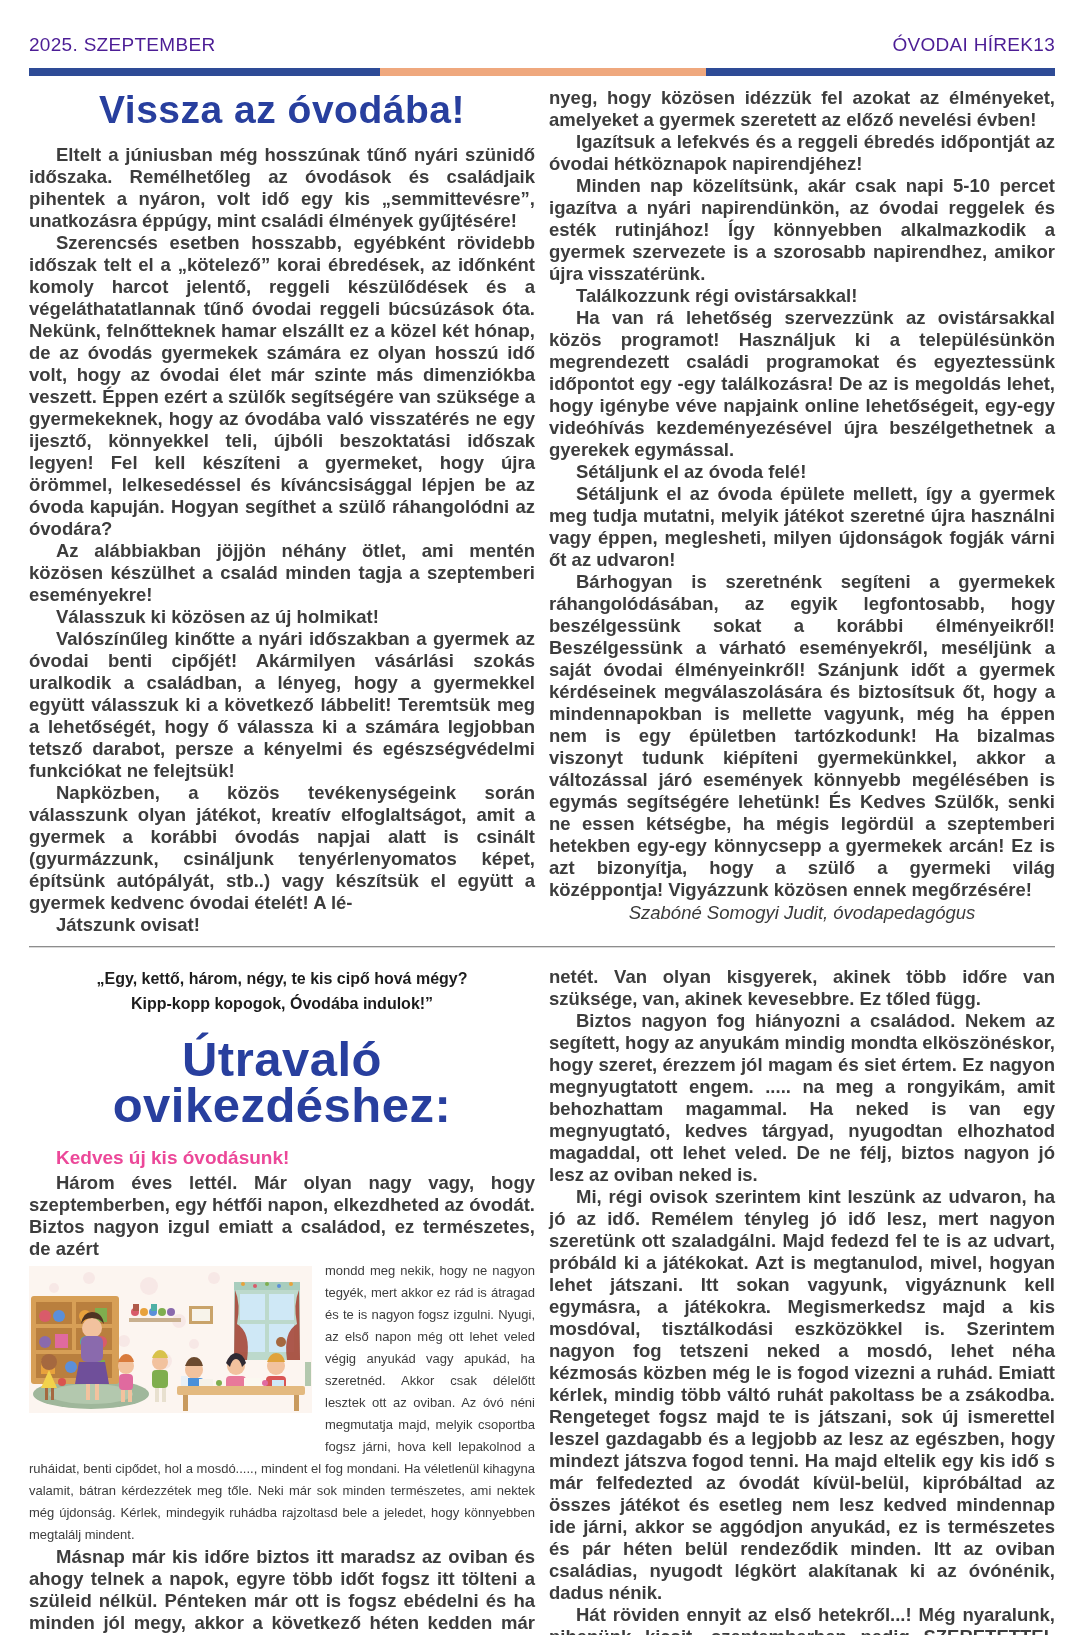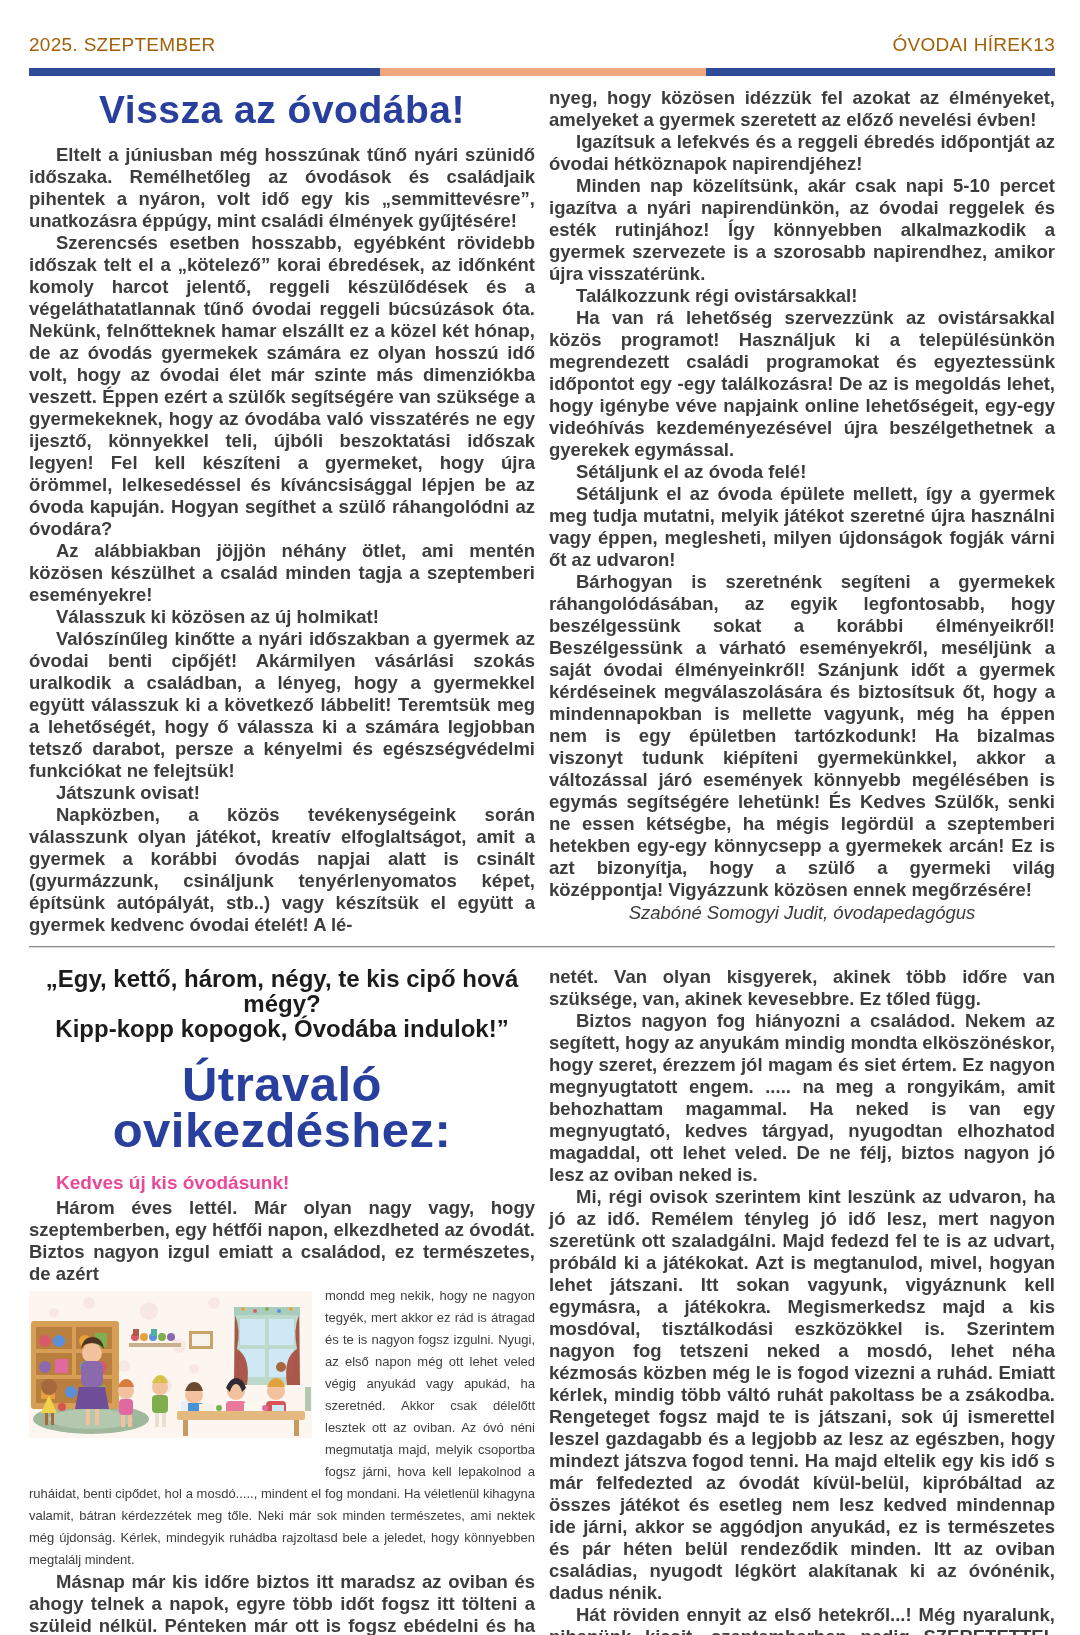--- a/index.html
+++ b/index.html
@@ -12,21 +12,21 @@
   html,body{background:#ffffff;}
   body{
     width:1080px;height:1635px;overflow:hidden;
     font-family:"Liberation Sans","DejaVu Sans",sans-serif;
     color:var(--ink);
   }
   .page{width:1080px;height:1635px;padding:0 25px 0 29px;position:relative;}
 
   
   .masthead{display:flex;justify-content:space-between;align-items:flex-start;
-    padding-top:34px;font-size:19px;color:#a16207;letter-spacing:.3px;}
+    padding-top:34px;font-size:19px;color:#4c1d95;letter-spacing:.3px;}
   .masthead .pgnum{}
   .tricolor{display:flex;height:8px;margin-top:12px;}
   .tricolor .seg1{width:34.2%;background:var(--bar-navy);}
   .tricolor .seg2{width:31.8%;background:var(--bar-salmon);}
   .tricolor .seg3{width:34%;background:var(--bar-navy);}
 
   
   .two-col{display:flex;gap:14px;}
   .col{width:506px;}
   p.body{font-size:18.5px;line-height:22px;text-align:justify;color:var(--ink);font-weight:bold;}
@@ -35,21 +35,21 @@
   
   .article1{margin-top:11px;}
   .a1-title{font-size:39px;line-height:42px;font-weight:bold;color:var(--accent);
     text-align:center;margin:2px 0 13px 0;letter-spacing:.5px;}
   .byline{font-size:18.5px;line-height:23px;font-style:italic;text-align:center;color:#3a3a3a;}
 
   .divider{height:2px;background:#8d8d8d;border-bottom:1px solid #d9d9d9;margin:10px 0 0 0;}
 
   
   .article2{margin-top:18px;}
-  .quote{font-size:24px;line-height:25px;font-weight:bold;text-align:center;color:#1c1c1c;}
+  .quote{font-size:16px;line-height:25px;font-weight:bold;text-align:center;color:#1c1c1c;}
   .a2-title{font-size:49px;line-height:46px;font-weight:bold;color:var(--accent);
     text-align:center;margin:20px 0 18px 0;letter-spacing:.5px;}
   .greeting{font-size:19px;line-height:24px;font-weight:bold;color:#ec4899;
     text-indent:27px;margin-bottom:2px;}
   .illu{float:left;width:283px;height:147px;margin:6px 13px 40px 0;}
   .credits{margin-top:22px;}
   .credits div{font-size:19px;line-height:26px;font-style:italic;text-align:right;color:#3a3a3a;}
 </style>
 </head>
 <body>
@@ -69,22 +69,22 @@
   </div>
 
   <div class="two-col article1">
     <div class="col">
       <h1 class="a1-title">Vissza az óvodába!</h1>
       <p class="body ind">Eltelt a júniusban még hosszúnak tűnő nyári szünidő időszaka. Remélhetőleg az óvodások és családjaik pihentek a nyáron, volt idő egy kis „semmittevésre”, unatkozásra éppúgy, mint családi élmények gyűjtésére!</p>
       <p class="body ind">Szerencsés esetben hosszabb, egyébként rövidebb időszak telt el a „kötelező” korai ébredések, az időnként komoly harcot jelentő, reggeli készülődések és a végeláthatatlannak tűnő óvodai reggeli búcsúzások óta. Nekünk, felnőtteknek hamar elszállt ez a közel két hónap, de az óvodás gyermekek számára ez olyan hosszú idő volt, hogy az óvodai élet már szinte más dimenziókba veszett. Éppen ezért a szülők segítségére van szüksége a gyermekeknek, hogy az óvodába való visszatérés ne egy ijesztő, könnyekkel teli, újbóli beszoktatási időszak legyen! Fel kell készíteni a gyermeket, hogy újra örömmel, lelkesedéssel és kíváncsisággal lépjen be az óvoda kapuján. Hogyan segíthet a szülő ráhangolódni az óvodára?</p>
       <p class="body ind">Az alábbiakban jöjjön néhány ötlet, ami mentén közösen készülhet a család minden tagja a szeptemberi eseményekre!</p>
       <p class="body ind">Válasszuk ki közösen az új holmikat!</p>
       <p class="body ind">Valószínűleg kinőtte a nyári időszakban a gyermek az óvodai benti cipőjét! Akármilyen vásárlási szokás uralkodik a családban, a lényeg, hogy a gyermekkel együtt válasszuk ki a következő lábbelit! Teremtsük meg a lehetőségét, hogy ő válassza ki a számára legjobban tetsző darabot, persze a kényelmi és egészségvédelmi funkciókat ne felejtsük!</p>
+      <p class="body ind">Napközben, a közös tevékenységeink során válasszunk olyan játékot, kreatív elfoglaltságot, amit a gyermek a korábbi óvodás napjai alatt is csinált (gyurmázzunk, csináljunk tenyérlenyomatos képet, építsünk autópályát, stb..) vagy készítsük el együtt a gyermek kedvenc óvodai ételét! A lé-</p>
       <p class="body ind">Játszunk ovisat!</p>
-      <p class="body ind">Napközben, a közös tevékenységeink során válasszunk olyan játékot, kreatív elfoglaltságot, amit a gyermek a korábbi óvodás napjai alatt is csinált (gyurmázzunk, csináljunk tenyérlenyomatos képet, építsünk autópályát, stb..) vagy készítsük el együtt a gyermek kedvenc óvodai ételét! A lé-</p>
     </div>
     <div class="col">
       <p class="body">nyeg, hogy közösen idézzük fel azokat az élményeket, amelyeket a gyermek szeretett az előző nevelési évben!</p>
       <p class="body ind">Igazítsuk a lefekvés és a reggeli ébredés időpontját az óvodai hétköznapok napirendjéhez!</p>
       <p class="body ind">Minden nap közelítsünk, akár csak napi 5-10 percet igazítva a nyári napirendünkön, az óvodai reggelek és esték rutinjához! Így könnyebben alkalmazkodik a gyermek szervezete is a szorosabb napirendhez, amikor újra visszatérünk.</p>
       <p class="body ind">Találkozzunk régi ovistársakkal!</p>
       <p class="body ind">Ha van rá lehetőség szervezzünk az ovistársakkal közös programot! Használjuk ki a településünkön megrendezett családi programokat és egyeztessünk időpontot egy -egy találkozásra! De az is megoldás lehet, hogy igénybe véve napjaink online lehetőségeit, egy-egy videóhívás kezdeményezésével újra beszélgethetnek a gyerekek egymással.</p>
       <p class="body ind">Sétáljunk el az óvoda felé!</p>
       <p class="body ind">Sétáljunk el az óvoda épülete mellett, így a gyermek meg tudja mutatni, melyik játékot szeretné újra használni vagy éppen, meglesheti, milyen újdonságok fogják várni őt az udvaron!</p>
       <p class="body ind">Bárhogyan is szeretnénk segíteni a gyermekek ráhangolódásában, az egyik legfontosabb, hogy beszélgessünk sokat a korábbi élményeikről! Beszélgessünk a várható eseményekről, meséljünk a saját óvodai élményeinkről! Szánjunk időt a gyermek kérdéseinek megválaszolására és biztosítsuk őt, hogy a mindennapokban is mellette vagyunk, még ha éppen nem is egy épületben tartózkodunk! Ha bizalmas viszonyt tudunk kiépíteni gyermekünkkel, akkor a változással járó események könnyebb megélésében is egymás segítségére lehetünk! És Kedves Szülők, senki ne essen kétségbe, ha mégis legördül a szeptemberi hetekben egy-egy könnycsepp a gyermekek arcán! Ez is azt bizonyítja, hogy a szülő a gyermeki világ középpontja! Vigyázzunk közösen ennek megőrzésére!</p>

